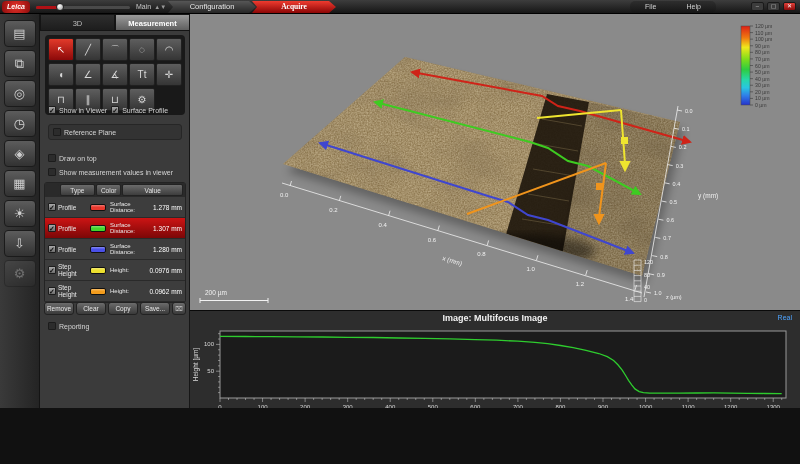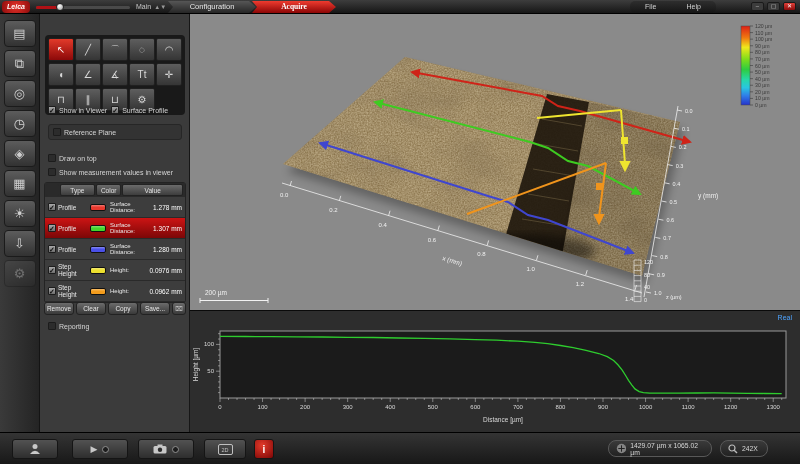--- a/index.html
+++ b/index.html
@@ -1,17 +1,17 @@
 <!DOCTYPE html>
 <html><head>
 <meta charset="utf-8">
 <style>
   html,body{margin:0;padding:0;background:#111;}
   *{box-sizing:border-box;font-family:"Liberation Sans",sans-serif;}
-  .app{position:relative;width:800px;height:464px;background:#272727;overflow:hidden;}
+  .app{position:relative;width:800px;height:408px;background:#272727;overflow:hidden;}
 
   
   .titlebar{position:absolute;left:0;top:0;width:800px;height:14px;background:linear-gradient(#3d3d3d,#161616);border-bottom:1px solid #000;z-index:30;}
   .logo{position:absolute;left:2px;top:1px;width:28px;height:12px;background:radial-gradient(circle at 50% 45%,#e23028,#8f0d0d);border-radius:4px;color:#fff;font-size:7px;font-style:italic;font-weight:bold;text-align:center;line-height:12px;}
   .slider{position:absolute;left:36px;top:6px;width:94px;height:3px;background:#4a4a4a;border-radius:2px;}
   .slider-fill{position:absolute;left:0;top:0;height:3px;width:24px;background:#b01116;border-radius:2px;}
   .slider-knob{position:absolute;left:20px;top:-3px;width:8px;height:8px;border-radius:50%;background:radial-gradient(circle at 35% 30%,#fff,#9a9a9a);border:1px solid #222;}
   .mode{position:absolute;left:136px;top:1px;height:12px;color:#c9c9c9;font-size:7px;line-height:12px;}
   .mode .spin{margin-left:3px;font-size:6px;color:#9a9a9a;}
   .chev{position:absolute;top:1px;height:12px;font-size:7.5px;line-height:12px;text-align:center;color:#e6e6e6;}
@@ -105,20 +105,24 @@
       <div class="side-btn">◎</div>
       <div class="side-btn">◷</div>
       <div class="side-btn">◈</div>
       <div class="side-btn">▦</div>
       <div class="side-btn">☀</div>
       <div class="side-btn">⇩</div>
       <div class="side-btn dim">⚙</div>
     </div>
 
   <div class="panel">
+    <div class="ptabs">
+      <div class="ptab">3D</div>
+      <div class="ptab active">Measurement</div>
+    </div>
     <div class="toolbox" id="toolgrid">
         <div class="tool sel">↖</div>
         <div class="tool">╱</div>
         <div class="tool">⌒</div>
         <div class="tool">◌</div>
         <div class="tool">◠</div>
         <div class="tool">◖</div>
         <div class="tool">∠</div>
         <div class="tool">∡</div>
         <div class="tool">Tt</div>
@@ -380,20 +384,21 @@
         </g>
     </g>
 
     <g>
       <text x="15" y="281" font-size="6.5" fill="#f2f2f2">200 µm</text>
       <path d="M10,284 v5 M10,286.5 h68 M78,284 v5" stroke="#f2f2f2" stroke-width="1" fill="none"></path>
     </g>
   </svg>
 
   <div class="chartpanel">
+    <div class="ctitle">Image: Multifocus Image</div>
     <div class="clink">Real</div>
     <svg id="chart" width="610" height="106" viewBox="0 0 610 106">
         <rect x="30" y="5" width="566" height="67" fill="#1b1b1b" stroke="#9a9a9a" stroke-width="1"></rect>
         <line x1="30" y1="72" x2="30" y2="76" stroke="#bdbdbd" stroke-width="0.6"></line>
         <line x1="38.51127819548872" y1="72" x2="38.51127819548872" y2="74" stroke="#bdbdbd" stroke-width="0.6"></line>
         <line x1="47.02255639097744" y1="72" x2="47.02255639097744" y2="74" stroke="#bdbdbd" stroke-width="0.6"></line>
         <line x1="55.53383458646616" y1="72" x2="55.53383458646616" y2="74" stroke="#bdbdbd" stroke-width="0.6"></line>
         <line x1="64.04511278195488" y1="72" x2="64.04511278195488" y2="74" stroke="#bdbdbd" stroke-width="0.6"></line>
         <line x1="72.55639097744361" y1="72" x2="72.55639097744361" y2="76" stroke="#bdbdbd" stroke-width="0.6"></line>
         <line x1="81.06766917293233" y1="72" x2="81.06766917293233" y2="74" stroke="#bdbdbd" stroke-width="0.6"></line>

